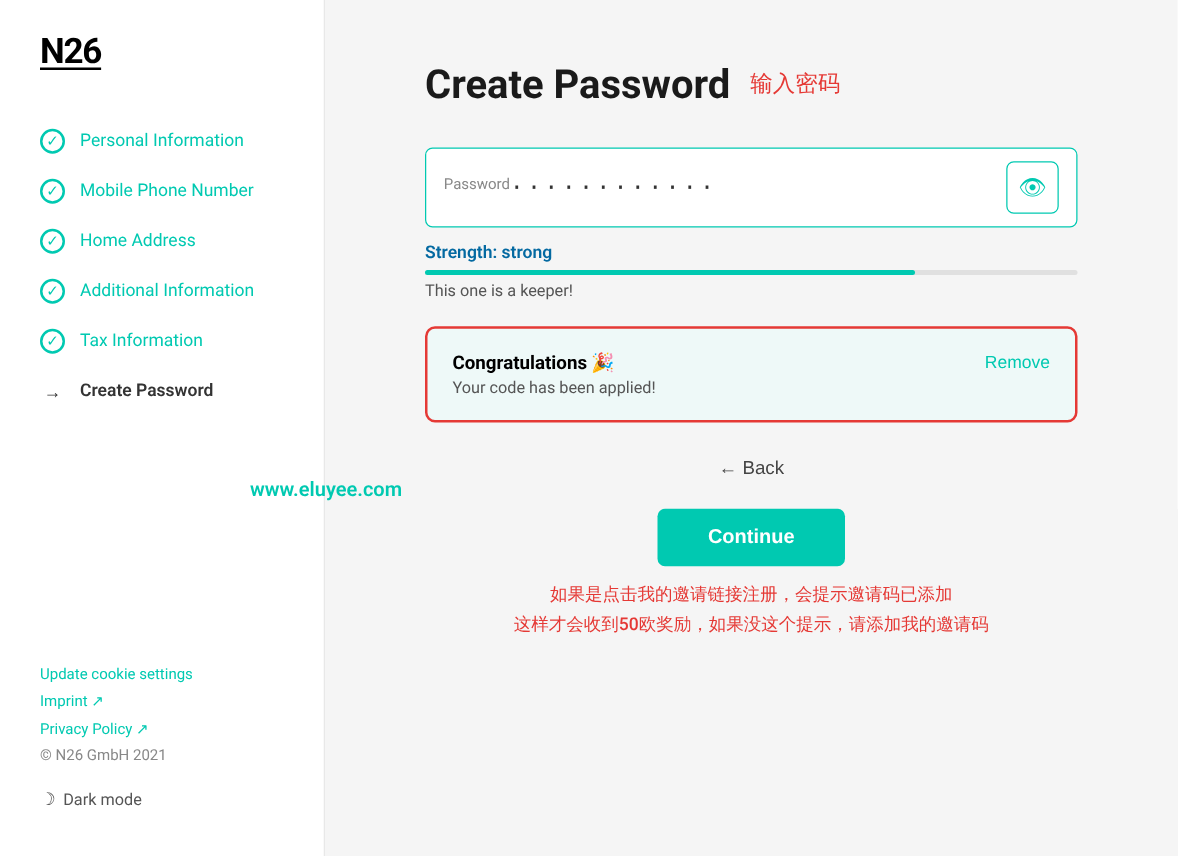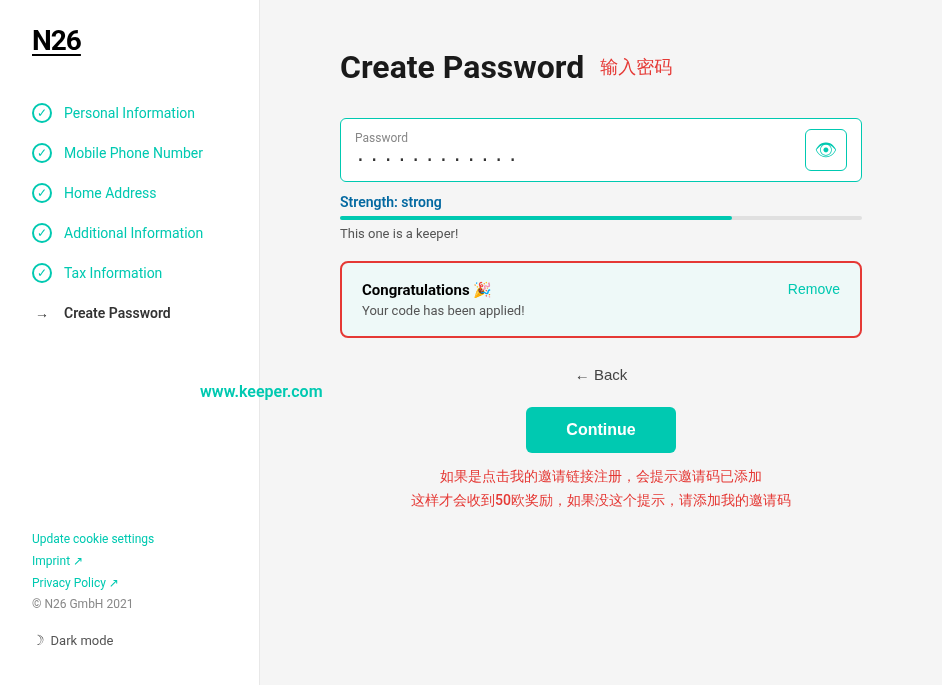--- a/index.html
+++ b/index.html
@@ -163,21 +163,20 @@
       padding: 10px 14px;
       display: flex;
       align-items: center;
       justify-content: space-between;
       margin-bottom: 12px;
       position: relative;
     }
 
     .field-inner {
       display: flex;
-      flex-direction: column;
       flex: 1;
     }
 
     .field-label {
       font-size: 12px;
       color: #888;
       margin-bottom: 4px;
     }
 
     .field-value {
@@ -355,21 +354,21 @@
     <a href="#">Imprint ↗</a>
     <a href="#">Privacy Policy ↗</a>
     <span>© N26 GmbH 2021</span>
     <div class="dark-mode-link">
       <span class="moon-icon">☽</span>
       <span>Dark mode</span>
     </div>
   </div>
 </aside>
 
-<div class="watermark">www.keeper.com</div>
+<div class="watermark">www.eluyee.com</div>
 
 <main class="main">
   <div class="page-title-row">
     <h1 class="page-title">Create Password</h1>
     <span class="page-title-annotation">输入密码</span>
   </div>
 
   <div class="field-container">
     <div class="field-inner">
       <span class="field-label">Password</span>

